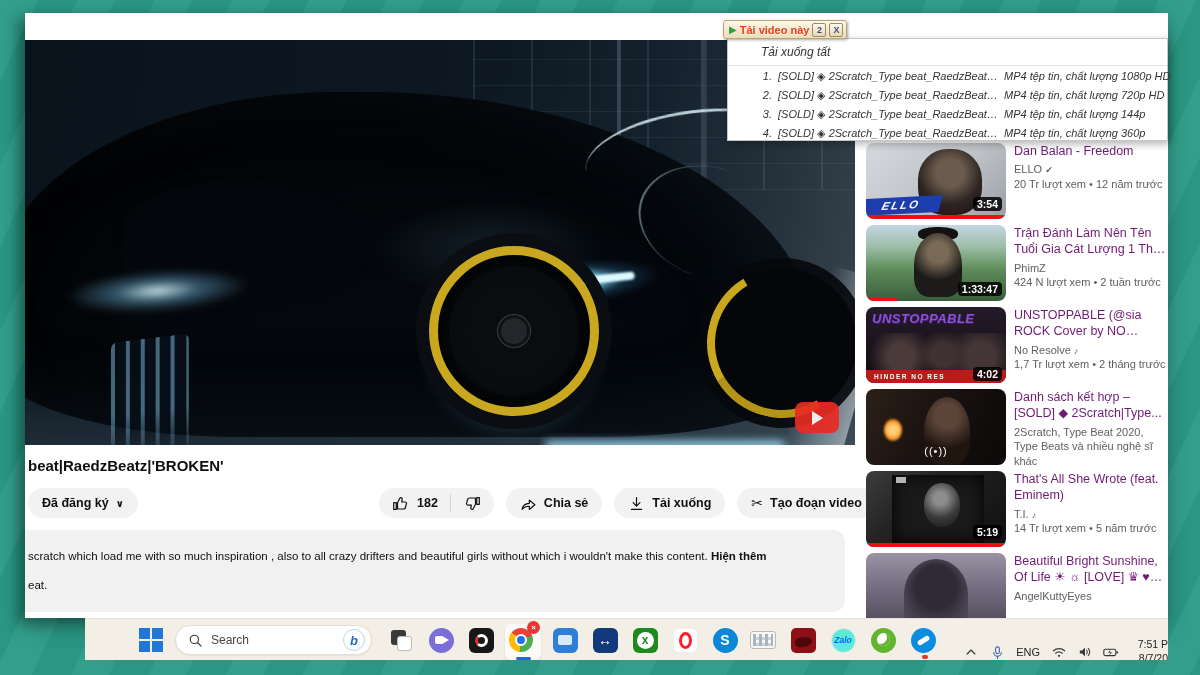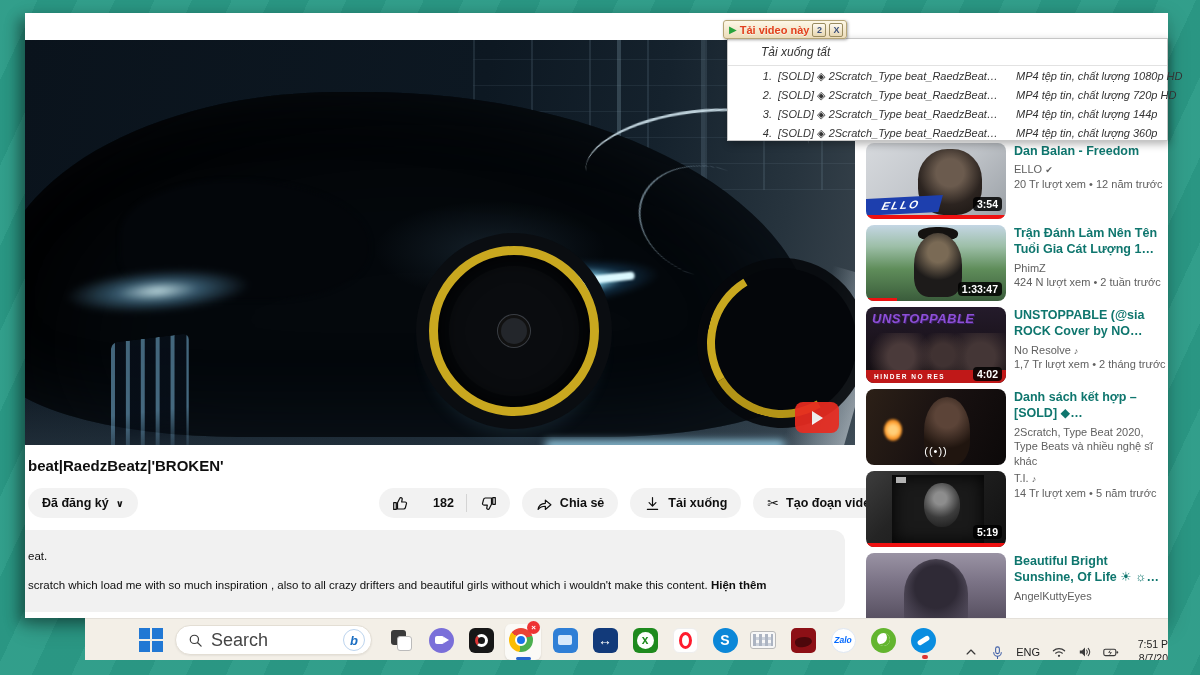--- a/index.html
+++ b/index.html
@@ -60,39 +60,39 @@
   .yt-watermark i{display:block;width:0;height:0;border-left:11px solid #fff;border-top:7px solid transparent;border-bottom:7px solid transparent;}
 
   
   .vtitle{position:absolute;left:3px;top:444px;font-size:15px;font-weight:700;color:#0f0f0f;white-space:nowrap;}
   .pill{display:inline-flex;align-items:center;gap:7px;height:30px;padding:0 14px;border-radius:16px;
         background:#f2f2f2;color:#0f0f0f;font-size:12.5px;font-weight:600;cursor:pointer;white-space:nowrap;}
   .subscribe{position:absolute;left:3px;top:475px;}
   .chev{font-size:10px;color:#0f0f0f;}
   .actions{position:absolute;left:354px;top:475px;display:flex;align-items:center;gap:12px;}
   .like-pill{display:inline-flex;align-items:center;height:30px;border-radius:16px;background:#f2f2f2;overflow:hidden;}
-  .like-seg{display:flex;align-items:center;gap:24px;padding:0 12px 0 13px;cursor:pointer;font-size:12.5px;font-weight:600;color:#0f0f0f;}
+  .like-seg{display:flex;align-items:center;gap:8px;padding:0 12px 0 13px;cursor:pointer;font-size:12.5px;font-weight:600;color:#0f0f0f;}
   .seg-div{width:1px;height:18px;background:#d4d4d4;}
   .dislike-seg{padding:0 13px;cursor:pointer;display:flex;align-items:center;}
   .more-btn{width:30px;height:30px;border-radius:50%;background:#f2f2f2;display:flex;align-items:center;justify-content:center;
         font-size:16px;font-weight:700;color:#0f0f0f;cursor:pointer;}
   .icon-svg{display:block;}
   .desc{position:absolute;left:0;top:517px;width:820px;height:82px;background:#f1f1f1;border-radius:0 12px 12px 0;
         padding:20px 16px 0 3px;font-size:11.5px;color:#0f0f0f;}
   .desc p{margin:0 0 17px 0;}
   .show-more{font-weight:700;cursor:pointer;}
 
   
   .sidebar{position:absolute;left:841px;top:0;width:302px;height:605px;}
   .sb-item{position:absolute;left:0;width:302px;height:78px;cursor:pointer;}
   .thumb{position:absolute;left:0;top:0;width:140px;height:76px;border-radius:8px;overflow:hidden;background:#222;}
   .dur{position:absolute;right:4px;bottom:5px;background:rgba(0,0,0,.85);color:#fff;font-size:10.5px;font-weight:600;
        padding:1px 4px;border-radius:4px;}
   .sb-info{position:absolute;left:148px;top:0;width:154px;}
-  .sb-title{font-size:12.5px;font-weight:700;color:#0f766e;line-height:1.3;margin:0 0 3px 0;
+  .sb-title{font-size:12.5px;font-weight:400;color:#701a75;line-height:1.3;margin:0 0 3px 0;
        display:-webkit-box;-webkit-line-clamp:2;-webkit-box-orient:vertical;overflow:hidden;}
   .sb-ch{font-size:11px;color:#606060;line-height:1.35;}
   .sb-meta{font-size:11px;color:#606060;margin-top:1px;}
   .badge-ic{font-size:9px;color:#606060;margin-left:3px;}
   .redbar{position:absolute;left:0;bottom:0;height:4px;background:#e11;}
   
   .t1{background:linear-gradient(135deg,#d6d9dd 0%,#bfc3c8 55%,#9aa0a6 100%);}
   .t1 .head{position:absolute;left:52px;top:6px;width:64px;height:66px;border-radius:46% 46% 40% 40%;
        background:radial-gradient(circle at 50% 36%,#6b5b4e 0 26%,#2c2420 60%,#181310);}
   .t1 .banner{position:absolute;left:-4px;bottom:5px;width:78px;height:17px;background:#1d3fae;transform:skewX(-18deg) rotate(-3deg);
@@ -134,31 +134,31 @@
   .idm-mini{width:14px;height:14px;margin-left:3px;border:1px solid #9a8c60;border-radius:2px;
        background:linear-gradient(#fefaf0,#e7d7b2);font-size:9px;font-weight:700;color:#3b4f7a;
        display:flex;align-items:center;justify-content:center;cursor:pointer;}
   .idm-panel{position:absolute;left:727px;top:38px;width:441px;height:103px;background:#fff;border:1px solid #c6c6c6;
        box-shadow:2px 3px 8px rgba(0,0,0,.30);z-index:55;font-style:italic;}
   .idm-all{position:absolute;left:33px;top:6px;font-size:12px;color:#333;cursor:pointer;}
   .idm-sep{position:absolute;left:0;top:26px;width:100%;height:1px;background:#e2e2e2;}
   .idm-row{position:absolute;left:0;width:100%;height:19px;font-size:11px;color:#333;cursor:pointer;}
   .idm-num{position:absolute;left:28px;width:16px;text-align:right;}
   .idm-title{position:absolute;left:50px;width:222px;white-space:nowrap;overflow:hidden;text-overflow:ellipsis;}
-  .idm-fmt{position:absolute;left:288px;white-space:nowrap;}
+  .idm-fmt{position:absolute;left:276px;white-space:nowrap;}
 
   
   .taskbar{position:absolute;left:85px;top:618px;width:1083px;height:42px;background:#f3efe7;z-index:40;
        border-top:1px solid rgba(0,0,0,.06);overflow:hidden;}
   .tb-ic{position:absolute;top:7px;width:28px;height:28px;display:flex;align-items:center;justify-content:center;cursor:pointer;}
   .win-logo{display:grid;grid-template-columns:11px 11px;grid-template-rows:11px 11px;gap:2px;}
   .win-logo i{background:#2178d4;}
   .search-pill{position:absolute;left:90px;top:6px;width:197px;height:30px;background:#fff;border:1px solid #e3ded4;
        border-radius:16px;display:flex;align-items:center;padding:0 6px 0 12px;cursor:text;box-shadow:0 1px 2px rgba(0,0,0,.06);}
-  .search-txt{flex:1;font-size:18px;color:#454545;margin-left:8px;}
+  .search-txt{flex:1;font-size:12px;color:#454545;margin-left:8px;}
   .bing{width:22px;height:22px;border-radius:50%;background:#fff;border:1px solid #bcd4ee;color:#1b6ec2;
        font-weight:700;font-size:13px;display:flex;align-items:center;justify-content:center;font-style:italic;}
   .tv-back{position:absolute;left:3px;top:3px;width:15px;height:15px;background:#3a3a3a;border-radius:3px;}
   .tv-front{position:absolute;left:9px;top:9px;width:15px;height:15px;background:#fff;border:1px solid #bbb;border-radius:3px;}
   .chat-ic{width:25px;height:25px;border-radius:50%;background:#7a6fd9;position:relative;}
   .chat-ic::after{content:"";position:absolute;left:6px;top:8px;width:9px;height:8px;background:#fff;border-radius:2px;}
   .chat-ic::before{content:"";position:absolute;left:15px;top:9px;border-left:5px solid #fff;border-top:3px solid transparent;border-bottom:3px solid transparent;}
   .obs-ic{width:25px;height:25px;border-radius:6px;background:#171717;display:flex;align-items:center;justify-content:center;}
   .obs-ic i{width:13px;height:13px;border-radius:50%;border:3px solid #fff;border-left-color:#d33;display:block;}
   .chrome-plate{position:absolute;left:-4px;top:-4px;width:36px;height:36px;background:#fbfaf7;border-radius:6px;box-shadow:0 1px 2px rgba(0,0,0,.12);}
@@ -179,21 +179,21 @@
   .opera-ic{width:25px;height:25px;border-radius:6px;background:#fff;border:1px solid #eee;display:flex;align-items:center;justify-content:center;}
   .opera-ic i{width:13px;height:17px;border:3.5px solid #ff1b2d;border-radius:50%;display:block;}
   .skype-ic{width:25px;height:25px;border-radius:50%;background:#0b87d8;color:#fff;font-size:14px;font-weight:700;
        display:flex;align-items:center;justify-content:center;}
   .unikey-ic{width:26px;height:18px;border-radius:3px;background:#f7f7f7;border:1px solid #b9b9b9;position:relative;}
   .unikey-ic::after{content:"";position:absolute;left:2px;top:2px;right:2px;bottom:2px;
        background:repeating-linear-gradient(90deg,#9aa4b5 0 3px,transparent 3px 6px),repeating-linear-gradient(0deg,#c2c9d6 0 3px,transparent 3px 6px);opacity:.8;}
   .redgame-ic{width:25px;height:25px;border-radius:5px;background:#8d1016;position:relative;overflow:hidden;}
   .redgame-ic::after{content:"";position:absolute;left:4px;top:9px;width:17px;height:10px;background:#4d070b;
        border-radius:40% 60% 50% 50%;transform:rotate(-12deg);}
-  .zalo-ic{width:25px;height:25px;border-radius:50%;background:#ffffff;border:1px solid #dfe7f2;color:#0068ff;
+  .zalo-ic{width:25px;height:25px;border-radius:50%;background:#5eead4;border:1px solid #dfe7f2;color:#0068ff;
        font-weight:700;font-style:italic;font-size:8.5px;display:flex;align-items:center;justify-content:center;}
   .coccoc-ic{width:25px;height:25px;border-radius:50%;background:#63b52f;position:relative;}
   .coccoc-ic::after{content:"";position:absolute;left:6px;top:5px;width:13px;height:13px;border-radius:50%;
        background:#fff;box-shadow:inset -3px -2px 0 #63b52f;}
   .zcall-ic{width:25px;height:25px;border-radius:50%;background:#0a8de0;position:relative;}
   .zcall-ic::after{content:"";position:absolute;left:6px;top:10px;width:13px;height:5px;background:#fff;
        border-radius:3px;transform:rotate(-32deg);}
   .zcall-dot{position:absolute;left:11px;bottom:-6px;width:6px;height:4px;border-radius:2px;background:#d33;}
   .tray{position:absolute;right:0;top:12px;height:42px;display:flex;align-items:center;}
   .tray-ic{width:26px;height:42px;display:flex;align-items:center;justify-content:center;cursor:pointer;}
@@ -268,25 +268,25 @@
       <div class="pill">
         <span style="font-size:14px">✂</span>
         <span>Tạo đoạn video</span>
       </div>
       <div class="more-btn">
         <span>⋯</span>
       </div>
     </div>
 
     <div class="desc">
-      <p>eat.</p>
       <p>
         <span>scratch which load me with so much inspiration , also to all crazy drifters and beautiful girls without which i wouldn't make this content.</span>
         <span class="show-more">Hiện thêm</span>
       </p>
+      <p>eat.</p>
     </div>
 
     <div class="sidebar">
 
       <div class="sb-item" style="top:130px">
         <div class="thumb t1">
           <div class="head"></div>
           <div class="banner">ELLO</div>
           <div class="redbar" style="width:100%"></div>
           <span class="dur" style="bottom:8px">3:54</span>
@@ -340,20 +340,21 @@
 
       <div class="sb-item" style="top:458px">
         <div class="thumb t5">
           <div class="photo"></div>
           <div class="head"></div>
           <div class="mark"></div>
           <div class="redbar" style="width:100%"></div>
           <span class="dur" style="bottom:8px">5:19</span>
         </div>
         <div class="sb-info">
+          <p class="sb-title">That's All She Wrote (feat. Eminem)</p>
           <div class="sb-ch"><span>T.I.</span><span class="badge-ic">♪</span></div>
           <div class="sb-meta">14 Tr lượt xem  •  5 năm trước</div>
         </div>
       </div>
 
       <div class="sb-item" style="top:540px">
         <div class="thumb t6">
           <div class="rays"></div>
           <div class="tree"></div>
         </div>

